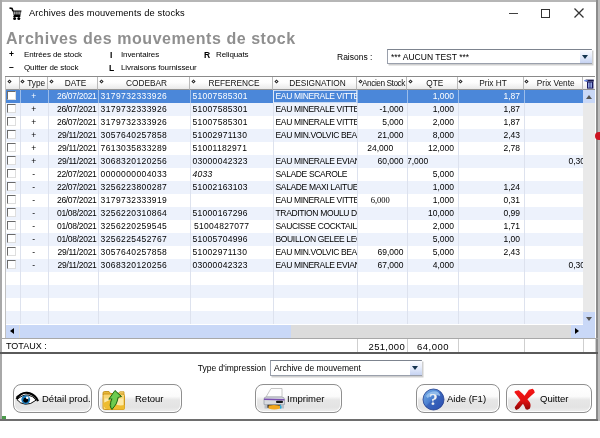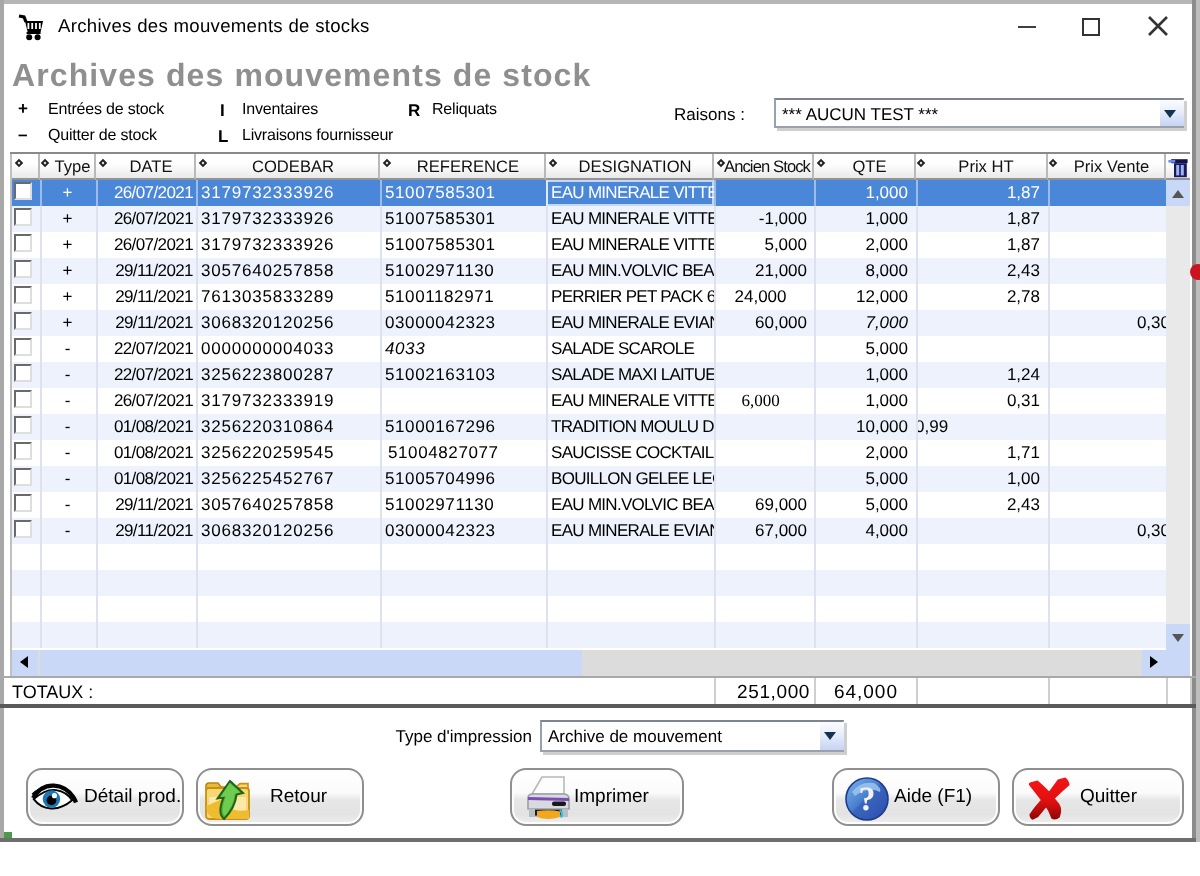--- a/index.html
+++ b/index.html
@@ -186,21 +186,20 @@
     <div class="gl" style="left:401px;background:#dde2ee;"></div>
     <div class="gl" style="left:451.5px;background:#dde2ee;"></div>
     <div class="gl" style="left:517.5px;background:#dde2ee;"></div>
     <div class="cb"></div>
   </div>
 <div class="row" style="top:142px;background:#ffffff;color:#000;">
     <div class="c " style="left:13.5px;width:28.5px;text-align:center;">+</div>
     <div class="c " style="left:42px;width:50px;text-align:right;padding-right:1.5px;letter-spacing:-0.3px;">29/11/2021</div>
     <div class="c " style="left:92px;width:92px;padding-left:2.5px;letter-spacing:0.4px;">7613035833289</div>
     <div class="c " style="left:184px;width:83px;padding-left:2.5px;letter-spacing:0.3px;">51001182971</div>
-    <div class="c " style="left:267px;width:84px;padding-left:2.5px;letter-spacing:-0.35px;">PERRIER PET PACK 6</div>
     <div class="c " style="left:351px;width:50px;text-align:center;padding-right:3.5px;">24,000</div>
     <div class="c " style="left:401px;width:50.5px;text-align:right;padding-right:3.5px;">12,000</div>
     <div class="c " style="left:451.5px;width:66.0px;text-align:right;padding-right:3.5px;">2,78</div>
     <div class="c " style="left:517.5px;width:61.5px;text-align:right;padding-right:0px;"></div>
     <div class="gl" style="left:13.5px;background:#dde2ee;"></div>
     <div class="gl" style="left:42px;background:#dde2ee;"></div>
     <div class="gl" style="left:92px;background:#dde2ee;"></div>
     <div class="gl" style="left:184px;background:#dde2ee;"></div>
     <div class="gl" style="left:267px;background:#dde2ee;"></div>
     <div class="gl" style="left:351px;background:#dde2ee;"></div>
@@ -209,21 +208,21 @@
     <div class="gl" style="left:517.5px;background:#dde2ee;"></div>
     <div class="cb"></div>
   </div>
 <div class="row" style="top:155px;background:#edf2fc;color:#000;">
     <div class="c " style="left:13.5px;width:28.5px;text-align:center;">+</div>
     <div class="c " style="left:42px;width:50px;text-align:right;padding-right:1.5px;letter-spacing:-0.3px;">29/11/2021</div>
     <div class="c " style="left:92px;width:92px;padding-left:2.5px;letter-spacing:0.4px;">3068320120256</div>
     <div class="c " style="left:184px;width:83px;padding-left:2.5px;letter-spacing:0.3px;">03000042323</div>
     <div class="c " style="left:267px;width:84px;padding-left:2.5px;letter-spacing:-0.35px;">EAU MINERALE EVIAN</div>
     <div class="c " style="left:351px;width:50px;text-align:right;padding-right:3.5px;">60,000</div>
-    <div class="c " style="left:401px;width:50.5px;text-align:right;padding-right:3.5px;font-style:italic;">7,000</div>
+    <div class="c " style="left:401px;width:50.5px;padding-right:3.5px;">7,000</div>
     <div class="c " style="left:451.5px;width:66.0px;text-align:right;padding-right:3.5px;"></div>
     <div class="c " style="left:517.5px;width:61.5px;text-align:right;padding-right:0px;">0,30</div>
     <div class="gl" style="left:13.5px;background:#dde2ee;"></div>
     <div class="gl" style="left:42px;background:#dde2ee;"></div>
     <div class="gl" style="left:92px;background:#dde2ee;"></div>
     <div class="gl" style="left:184px;background:#dde2ee;"></div>
     <div class="gl" style="left:267px;background:#dde2ee;"></div>
     <div class="gl" style="left:351px;background:#dde2ee;"></div>
     <div class="gl" style="left:401px;background:#dde2ee;"></div>
     <div class="gl" style="left:451.5px;background:#dde2ee;"></div>
@@ -294,21 +293,21 @@
     <div class="cb"></div>
   </div>
 <div class="row" style="top:207px;background:#edf2fc;color:#000;">
     <div class="c " style="left:13.5px;width:28.5px;text-align:center;">-</div>
     <div class="c " style="left:42px;width:50px;text-align:right;padding-right:1.5px;letter-spacing:-0.3px;">01/08/2021</div>
     <div class="c " style="left:92px;width:92px;padding-left:2.5px;letter-spacing:0.4px;">3256220310864</div>
     <div class="c " style="left:184px;width:83px;padding-left:2.5px;letter-spacing:0.3px;">51000167296</div>
     <div class="c " style="left:267px;width:84px;padding-left:2.5px;letter-spacing:-0.35px;">TRADITION MOULU D</div>
     <div class="c " style="left:351px;width:50px;text-align:right;padding-right:3.5px;"></div>
     <div class="c " style="left:401px;width:50.5px;text-align:right;padding-right:3.5px;">10,000</div>
-    <div class="c " style="left:451.5px;width:66.0px;padding-right:3.5px;">0,99</div>
+    <div class="c " style="left:451.5px;width:66.0px;text-align:right;padding-right:3.5px;">0,99</div>
     <div class="c " style="left:517.5px;width:61.5px;text-align:right;padding-right:0px;"></div>
     <div class="gl" style="left:13.5px;background:#dde2ee;"></div>
     <div class="gl" style="left:42px;background:#dde2ee;"></div>
     <div class="gl" style="left:92px;background:#dde2ee;"></div>
     <div class="gl" style="left:184px;background:#dde2ee;"></div>
     <div class="gl" style="left:267px;background:#dde2ee;"></div>
     <div class="gl" style="left:351px;background:#dde2ee;"></div>
     <div class="gl" style="left:401px;background:#dde2ee;"></div>
     <div class="gl" style="left:451.5px;background:#dde2ee;"></div>
     <div class="gl" style="left:517.5px;background:#dde2ee;"></div>

